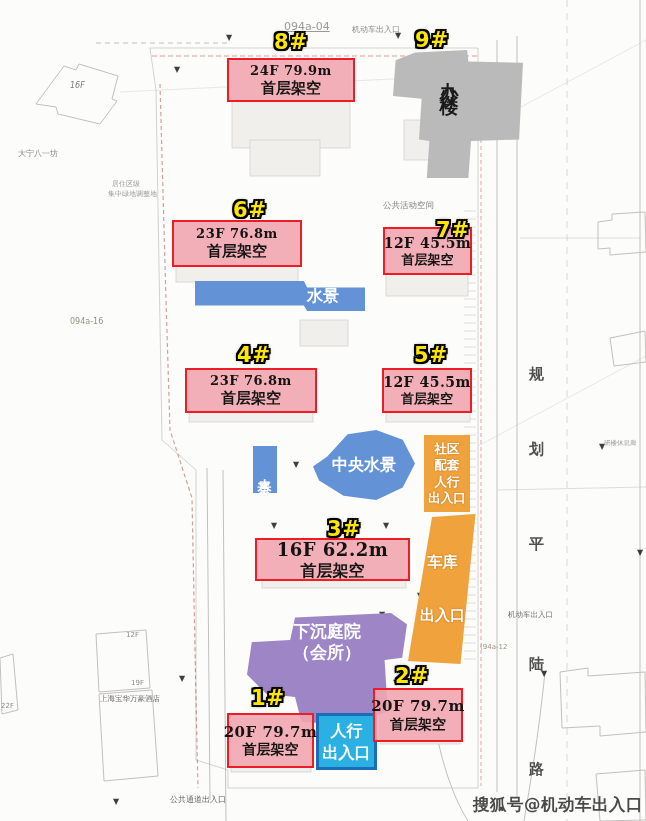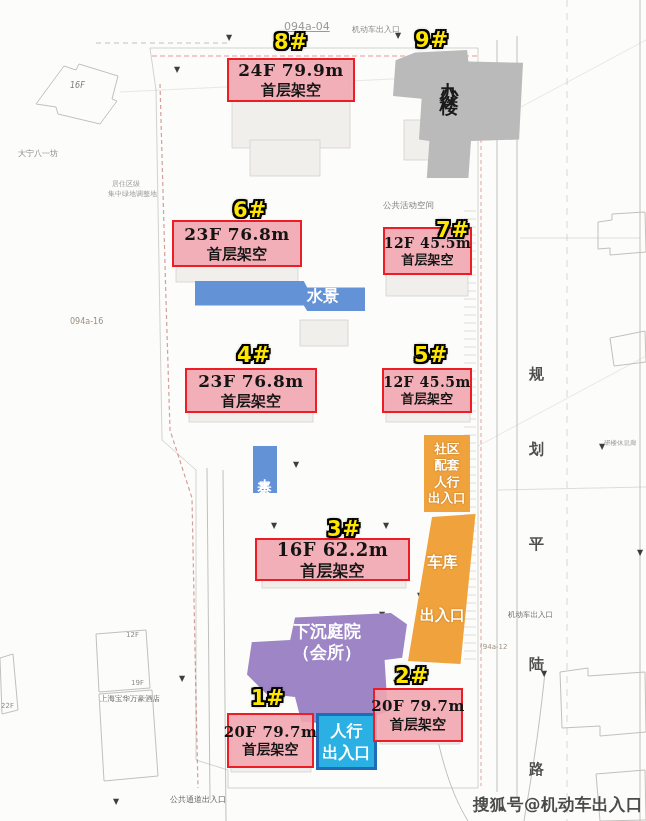--- a/index.html
+++ b/index.html
@@ -5,21 +5,21 @@
   html,body{margin:0;padding:0;background:#ffffff;}
   .stage{position:relative;width:646px;height:821px;background:#fcfcfa;overflow:hidden;
          font-family:"DejaVu Sans",sans-serif;}
   .bgsvg{position:absolute;left:0;top:0;z-index:0;}
   
   .card{position:absolute;z-index:3;box-sizing:border-box;
         background:rgba(242,166,175,.88);border:2px solid #ee1c24;
         display:flex;flex-direction:column;align-items:center;justify-content:center;
         font-family:"DejaVu Serif",serif;font-weight:bold;color:#141414;
         text-align:center;line-height:1.22;}
-  .card .spec{font-size:17px;letter-spacing:.5px;white-space:nowrap;}
+  .card .spec{font-size:13px;letter-spacing:.5px;white-space:nowrap;}
   .card .note{font-size:15px;white-space:nowrap;text-align:right;}
   .card.lg .spec{font-size:18px;} .card.lg .note{font-size:16px;}
   .card.md .spec{font-size:15px;} .card.md .note{font-size:14px;}
   .card.sm .spec{font-size:14px;} .card.sm .note{font-size:13px;}
   
   .hash{position:absolute;z-index:6;transform:translateX(-50%);
         font-weight:bold;font-size:21px;color:#ffe600;letter-spacing:1px;white-space:nowrap;
         text-shadow:0 0 4px #000,-2px -2px 0 #000,2px -2px 0 #000,-2px 2px 0 #000,2px 2px 0 #000,
                     -2px 0 0 #000,2px 0 0 #000,0 -2px 0 #000,0 2px 0 #000;}
   
@@ -120,20 +120,24 @@
 
   <div class="feat blue" style="left:195px;top:281px;width:170px;height:30px;justify-content:flex-end;padding-right:26px;
               clip-path:polygon(0 0,64% 0,66% 22%,100% 22%,100% 100%,66% 100%,64% 82%,0 82%);">
     <span style="font-size:16px;">水景</span>
   </div>
 
   <div class="feat blue" style="left:253px;top:446px;width:24px;height:47px;">
     <span class="vtext" style="font-size:14px;letter-spacing:2px;">水景</span>
   </div>
 
+  <div class="feat blue" style="left:313px;top:430px;width:102px;height:70px;
+              clip-path:polygon(14% 38%,34% 6%,62% 0,88% 14%,100% 48%,88% 82%,62% 100%,30% 94%,6% 72%,0 52%);">
+    <span style="font-size:16px;">中央水景</span>
+  </div>
 
   <div class="feat purple" style="left:247px;top:577px;width:160px;height:112px;flex-direction:column;justify-content:flex-start;padding-top:8px;font-size:17px;line-height:1.25;
               clip-path:polygon(30% 4%,90% 0,100% 10%,97% 40%,86% 42%,88% 88%,62% 100%,34% 97%,30% 75%,12% 72%,0 55%,3% 26%,27% 24%);">
     <div>下沉庭院</div>
     <div>（会所）</div>
   </div>
 
   <div class="feat orange" style="left:424px;top:435px;width:46px;height:77px;flex-direction:column;font-size:12.5px;line-height:1.32;text-shadow:0 0 2px rgba(120,70,0,.5);">
     <div>社区</div>
     <div>配套</div>

